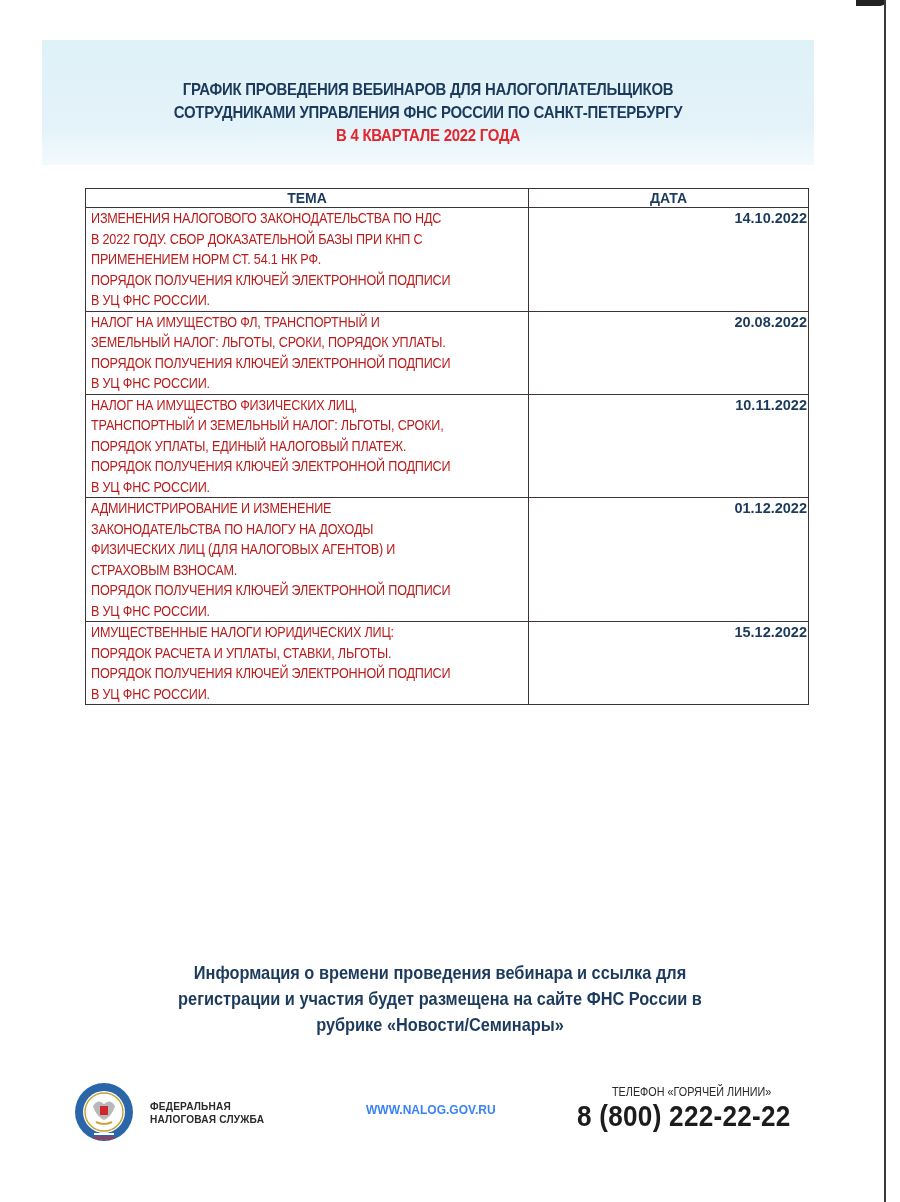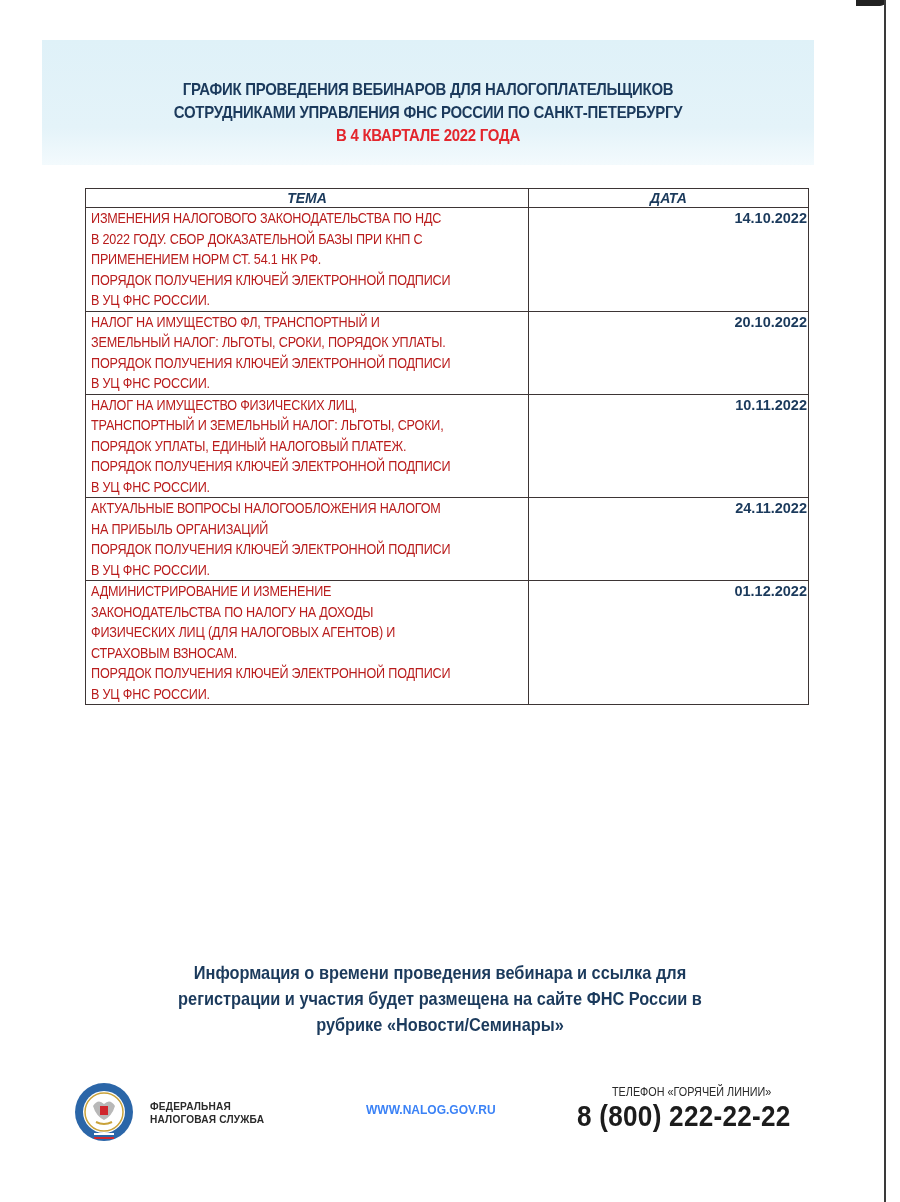--- a/index.html
+++ b/index.html
@@ -31,21 +31,21 @@
 
   table.schedule {
     position: absolute; left: 85px; top: 188px; width: 724px;
     border-collapse: collapse;
   }
   table.schedule th, table.schedule td {
     border: 1.5px solid #3d3535; vertical-align: top;
   }
   table.schedule th {
     font-weight: bold; font-size: 14px; height: 18px; line-height: 18px;
-    color: #1b3a5c; padding: 0; font-style: italic;
+    color: #1b3a5c; padding: 0;
   }
   th.topic-col { width: 442px; }
   td.topic {
     font-size: 14px; line-height: 20.5px; color: #b91c1c;
     padding: 0 0 0 5px; text-transform: uppercase;
     letter-spacing: -0.2px;
   }
   td.topic span { display: block; white-space: nowrap; transform: scaleX(0.9); transform-origin: left; }
   td.date {
     text-align: right; font-weight: bold; font-size: 14.5px; line-height: 20px;
@@ -112,51 +112,51 @@
         </td>
         <td class="date">14.10.2022</td>
       </tr>
       <tr>
         <td class="topic">
           <span>НАЛОГ НА ИМУЩЕСТВО ФЛ, ТРАНСПОРТНЫЙ И</span>
           <span>ЗЕМЕЛЬНЫЙ НАЛОГ: ЛЬГОТЫ, СРОКИ, ПОРЯДОК УПЛАТЫ.</span>
           <span>ПОРЯДОК ПОЛУЧЕНИЯ КЛЮЧЕЙ ЭЛЕКТРОННОЙ ПОДПИСИ</span>
           <span>В УЦ ФНС РОССИИ.</span>
         </td>
-        <td class="date">20.10.2022</td>
+        <td class="date">20.08.2022</td>
       </tr>
       <tr>
         <td class="topic">
           <span>НАЛОГ НА ИМУЩЕСТВО ФИЗИЧЕСКИХ ЛИЦ,</span>
           <span>ТРАНСПОРТНЫЙ И ЗЕМЕЛЬНЫЙ НАЛОГ: ЛЬГОТЫ, СРОКИ,</span>
           <span>ПОРЯДОК УПЛАТЫ, ЕДИНЫЙ НАЛОГОВЫЙ ПЛАТЕЖ.</span>
           <span>ПОРЯДОК ПОЛУЧЕНИЯ КЛЮЧЕЙ ЭЛЕКТРОННОЙ ПОДПИСИ</span>
           <span>В УЦ ФНС РОССИИ.</span>
         </td>
         <td class="date">10.11.2022</td>
       </tr>
       <tr>
         <td class="topic">
-          <span>АКТУАЛЬНЫЕ ВОПРОСЫ НАЛОГООБЛОЖЕНИЯ НАЛОГОМ</span>
-          <span>НА ПРИБЫЛЬ ОРГАНИЗАЦИЙ</span>
-          <span>ПОРЯДОК ПОЛУЧЕНИЯ КЛЮЧЕЙ ЭЛЕКТРОННОЙ ПОДПИСИ</span>
-          <span>В УЦ ФНС РОССИИ.</span>
-        </td>
-        <td class="date">24.11.2022</td>
-      </tr>
-      <tr>
-        <td class="topic">
           <span>АДМИНИСТРИРОВАНИЕ И ИЗМЕНЕНИЕ</span>
           <span>ЗАКОНОДАТЕЛЬСТВА ПО НАЛОГУ НА ДОХОДЫ</span>
           <span>ФИЗИЧЕСКИХ ЛИЦ (ДЛЯ НАЛОГОВЫХ АГЕНТОВ) И</span>
           <span>СТРАХОВЫМ ВЗНОСАМ.</span>
           <span>ПОРЯДОК ПОЛУЧЕНИЯ КЛЮЧЕЙ ЭЛЕКТРОННОЙ ПОДПИСИ</span>
           <span>В УЦ ФНС РОССИИ.</span>
         </td>
         <td class="date">01.12.2022</td>
+      </tr>
+      <tr>
+        <td class="topic">
+          <span>ИМУЩЕСТВЕННЫЕ НАЛОГИ ЮРИДИЧЕСКИХ ЛИЦ:</span>
+          <span>ПОРЯДОК РАСЧЕТА И УПЛАТЫ, СТАВКИ, ЛЬГОТЫ.</span>
+          <span>ПОРЯДОК ПОЛУЧЕНИЯ КЛЮЧЕЙ ЭЛЕКТРОННОЙ ПОДПИСИ</span>
+          <span>В УЦ ФНС РОССИИ.</span>
+        </td>
+        <td class="date">15.12.2022</td>
       </tr>
     </tbody>
 </table>
 
 <div class="info">
   <div>Информация о времени проведения вебинара и ссылка для</div>
   <div>регистрации и участия будет размещена на сайте ФНС России в</div>
   <div>рубрике «Новости/Семинары»</div>
 </div>
 

